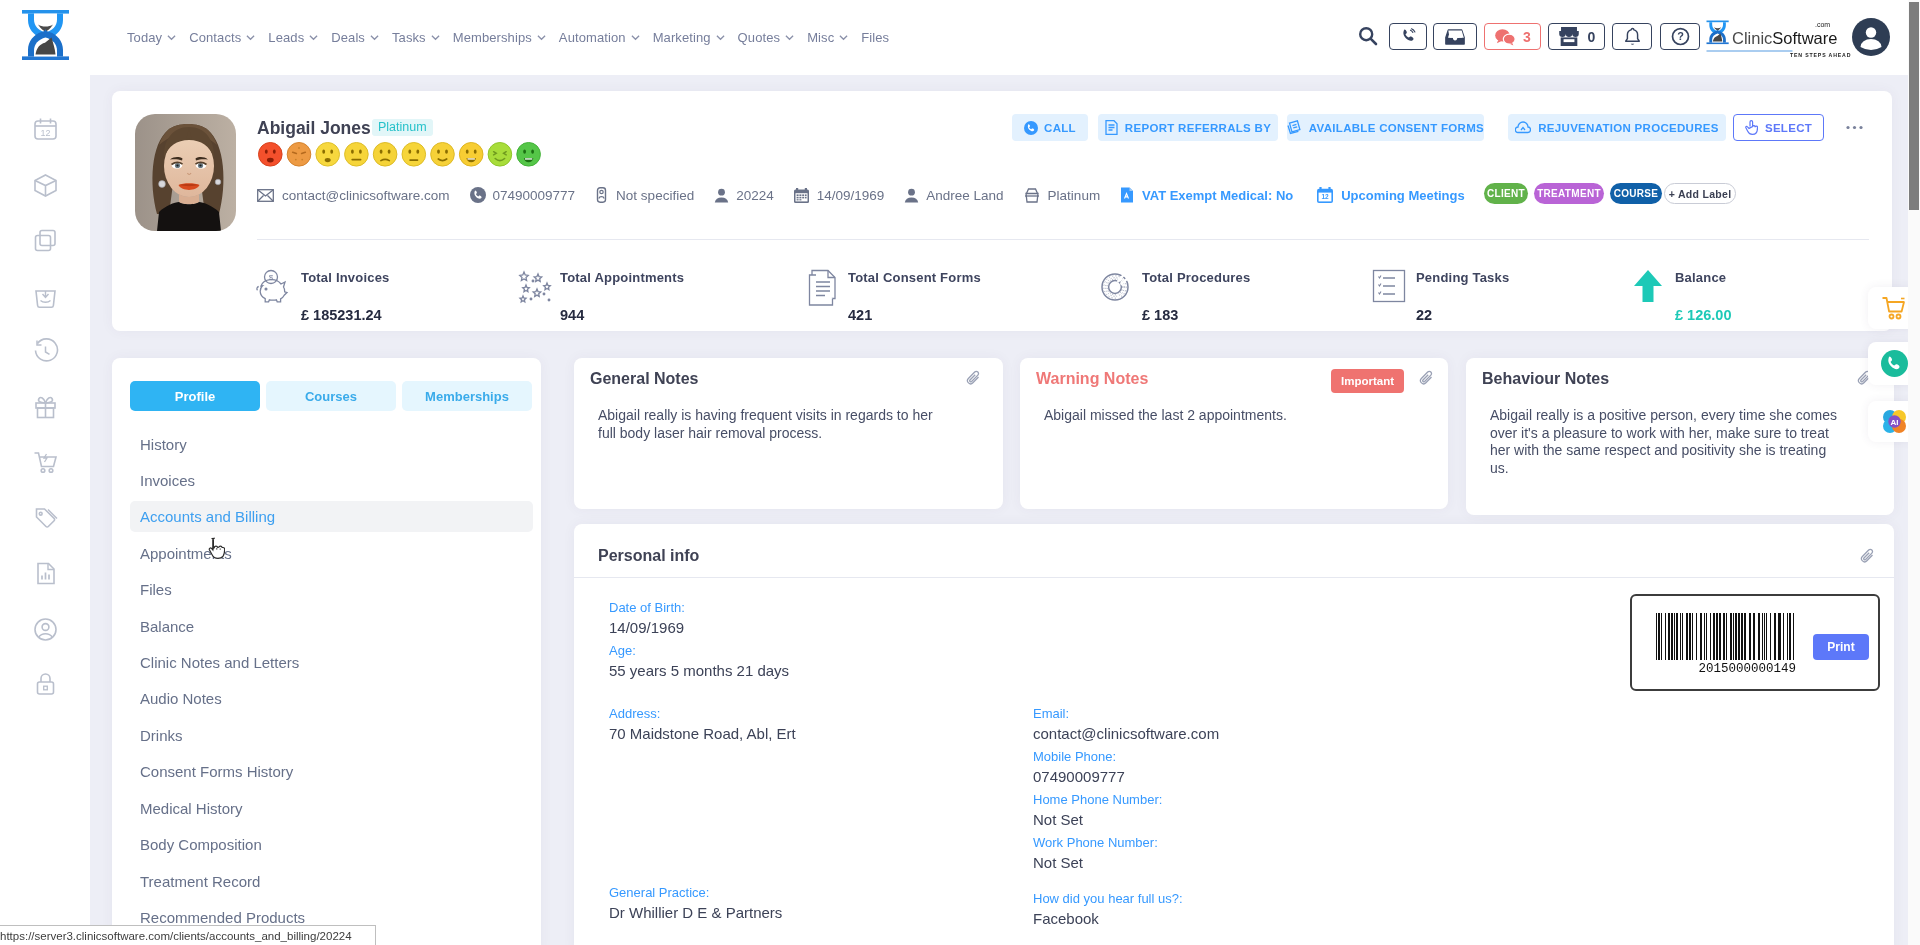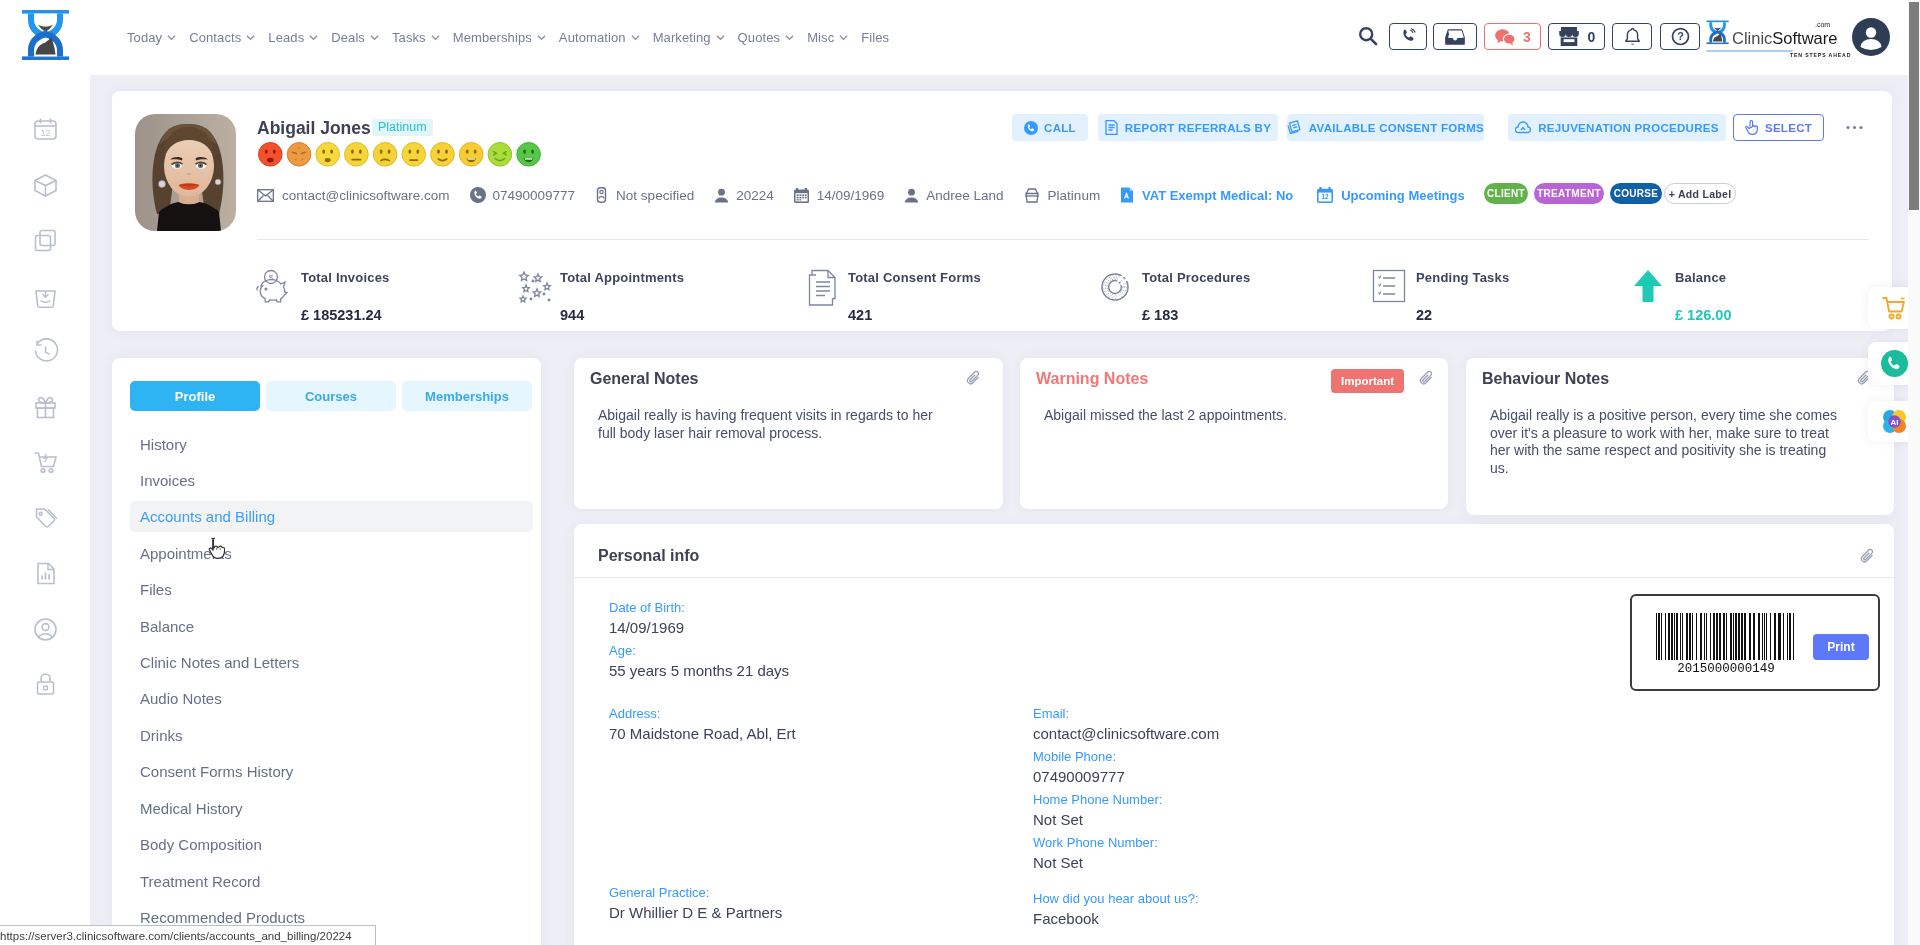--- a/index.html
+++ b/index.html
@@ -574,21 +574,21 @@
   <div class="abs" style="left:459px;top:182px;width:380px">
     <div class="plab">Email:</div>
     <div class="pval">contact@clinicsoftware.com</div>
     <div class="plab">Mobile Phone:</div>
     <div class="pval">07490009777</div>
     <div class="plab">Home Phone Number:</div>
     <div class="pval">Not Set</div>
     <div class="plab">Work Phone Number:</div>
     <div class="pval">Not Set</div>
     <div style="height:13px"></div>
-    <div class="plab">How did you hear about us?:</div>
+    <div class="plab">How did you hear full us?:</div>
     <div class="pval">Facebook</div>
   </div>
 
   <div class="abs" style="left:1056px;top:70px;width:250px;height:97px;border:2px solid #3c3c3c;border-radius:6px;background:#fff">
     <svg class="abs" style="left:24px;top:17px" width="140" height="47" viewBox="0 0 140 47" id="barcode">
         <rect x="0.0" y="0" width="1" height="47" fill="#111"></rect>
         <rect x="2.0" y="0" width="2" height="47" fill="#111"></rect>
         <rect x="5.0" y="0" width="1" height="47" fill="#111"></rect>
         <rect x="9.0" y="0" width="1" height="47" fill="#111"></rect>
         <rect x="12.0" y="0" width="2" height="47" fill="#111"></rect>
@@ -623,21 +623,21 @@
         <rect x="108.0" y="0" width="1" height="47" fill="#111"></rect>
         <rect x="110.0" y="0" width="1" height="47" fill="#111"></rect>
         <rect x="114.0" y="0" width="1" height="47" fill="#111"></rect>
         <rect x="118.0" y="0" width="2" height="47" fill="#111"></rect>
         <rect x="122.0" y="0" width="3" height="47" fill="#111"></rect>
         <rect x="127.0" y="0" width="1" height="47" fill="#111"></rect>
         <rect x="131.0" y="0" width="1" height="47" fill="#111"></rect>
         <rect x="133.0" y="0" width="2" height="47" fill="#111"></rect>
         <rect x="137.0" y="0" width="1" height="47" fill="#111"></rect>
       </svg>
-    <div class="abs" style="left:24px;top:66px;width:140px;text-align:center;font-size:12.5px;color:#111;font-family:'Liberation Mono',monospace">2015000000149</div>
+    <div class="abs" style="left:24px;top:66px;width:140px;text-align:right;font-size:12.5px;color:#111;font-family:'Liberation Mono',monospace">2015000000149</div>
     <div class="abs" style="left:181px;top:38px;width:56px;height:26px;background:#5d78f9;border-radius:4px;color:#fff;font-size:12px;font-weight:bold;display:flex;align-items:center;justify-content:center">Print</div>
   </div>
 </div>
 <div id="floaters">
   <div class="fpanel" style="right:4px;top:287px;height:42px"></div>
   <svg class="abs" style="right:13px;top:295px;z-index:21" width="26" height="26" viewBox="0 0 26 26" fill="none" stroke="#f5a623" stroke-width="1.8">
       <path d="M1.5 3 h4 l2.6 13.5 h12.5 l2.4 -9.5 h-16.5" stroke-linejoin="round"></path>
       <path d="M20 3.5 l3.5 0" stroke-width="1.6"></path>
       <circle cx="10.5" cy="21.5" r="2"></circle>
       <circle cx="17.5" cy="21.5" r="2"></circle>

